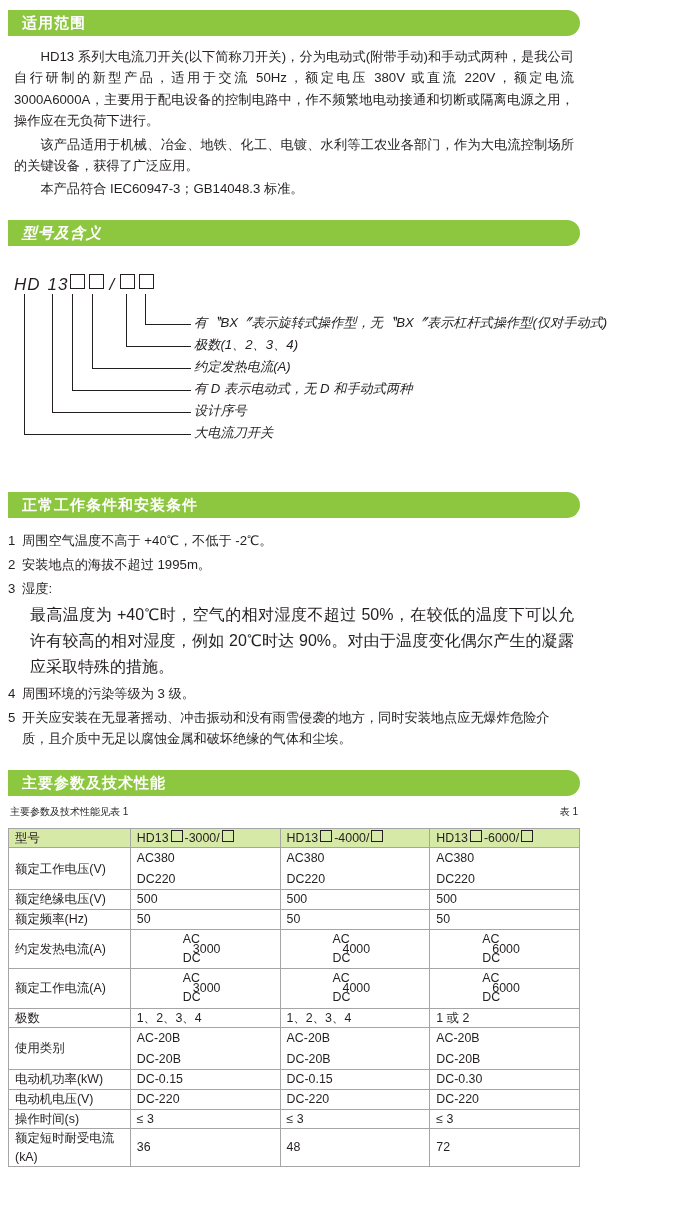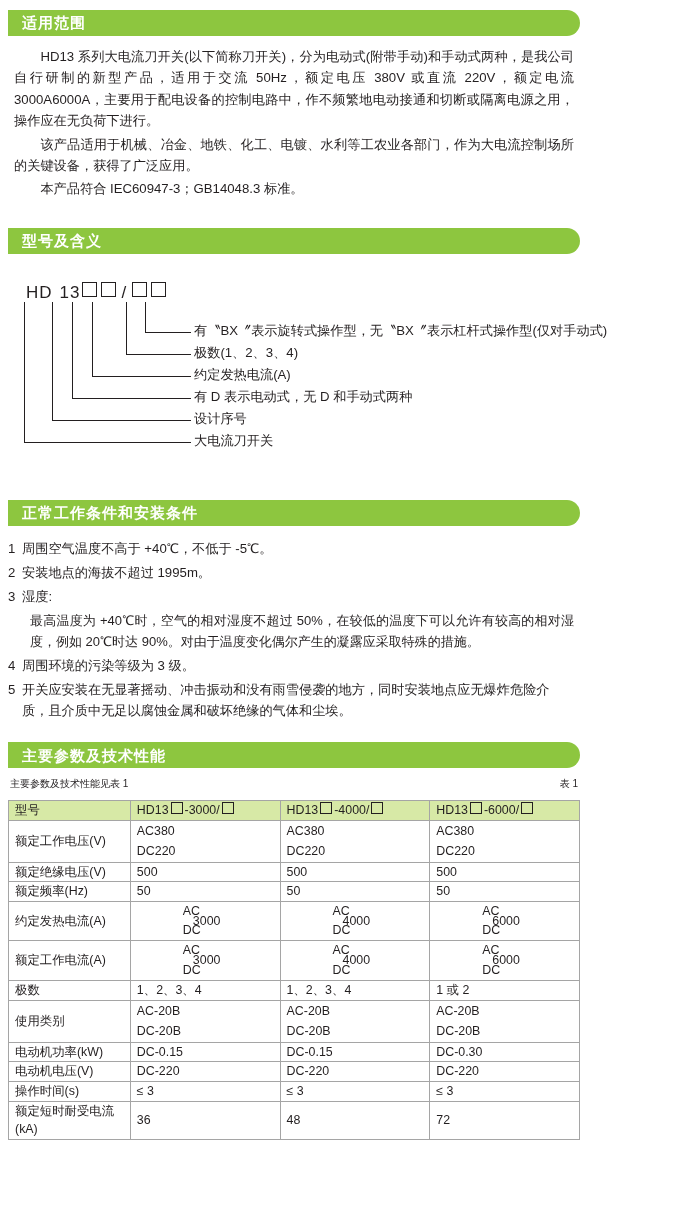--- a/index.html
+++ b/index.html
@@ -67,21 +67,21 @@
 
   
   .model-wrap {
     position: relative;
     height: 210px;
     margin-top: 12px;
     padding-left: 0;
   }
   .model-code {
     position: absolute;
-    left: 12px;
+    left: 0px;
     top: 0px;
     font-size: 17px;
     letter-spacing: 1px;
     white-space: nowrap;
   }
   .model-code .box {
     display: inline-block;
     width: 13px;
     height: 13px;
     border: 1px solid #231f20;
@@ -110,21 +110,21 @@
     line-height: 1.6;
   }
   .cond-num {
     width: 14px;
     flex: 0 0 14px;
     text-align: left;
   }
   .cond-text { flex: 1; }
   .cond-sub {
     margin-left: 22px;
-    font-size: 13px;
+    font-size: 16px;
     line-height: 1.62;
     text-align: justify;
   }
 
   
   .table-block { padding: 8px 8px 0 8px; }
   .table-cap {
     display: flex;
     justify-content: space-between;
     font-size: 10px;
@@ -179,21 +179,21 @@
     <div class="bar">
       <span class="bar-title">适用范围</span>
     </div>
     <div class="body-block">
       <p class="para indent">HD13 系列大电流刀开关(以下简称刀开关)，分为电动式(附带手动)和手动式两种，是我公司自行研制的新型产品，适用于交流 50Hz，额定电压 380V 或直流 220V，额定电流 3000A6000A，主要用于配电设备的控制电路中，作不频繁地电动接通和切断或隔离电源之用，操作应在无负荷下进行。</p>
       <p class="para indent">该产品适用于机械、冶金、地铁、化工、电镀、水利等工农业各部门，作为大电流控制场所的关键设备，获得了广泛应用。</p>
       <p class="para indent">本产品符合 IEC60947-3；GB14048.3 标准。</p>
     </div>
   </div>
 
-  <div class="sec" style="margin-top:22px;">
+  <div class="sec" style="margin-top:14px;font-style:italic;">
     <div class="bar">
       <span class="bar-title">型号及含义</span>
     </div>
 
     <div class="body-block" style="padding-top:14px;">
       <div class="model-wrap">
 
         <div class="model-code">
           <span>HD</span><span style="display:inline-block;width:7px"></span><span>13</span><span class="box"></span><span class="box"></span><span class="slash">/</span><span class="box"></span><span class="box"></span>
         </div>
@@ -222,21 +222,21 @@
 
   <div class="sec" style="margin-top:6px;">
     <div class="bar">
       <span class="bar-title">正常工作条件和安装条件</span>
     </div>
 
     <div class="cond-block">
 
       <div class="cond-row">
         <span class="cond-num">1</span>
-        <span class="cond-text">周围空气温度不高于 +40℃，不低于 -5℃。</span>
+        <span class="cond-text">周围空气温度不高于 +40℃，不低于 -2℃。</span>
       </div>
 
       <div class="cond-row">
         <span class="cond-num">2</span>
         <span class="cond-text">安装地点的海拔不超过 1995m。</span>
       </div>
 
       <div class="cond-row">
         <span class="cond-num">3</span>
         <span class="cond-text">湿度:</span>

